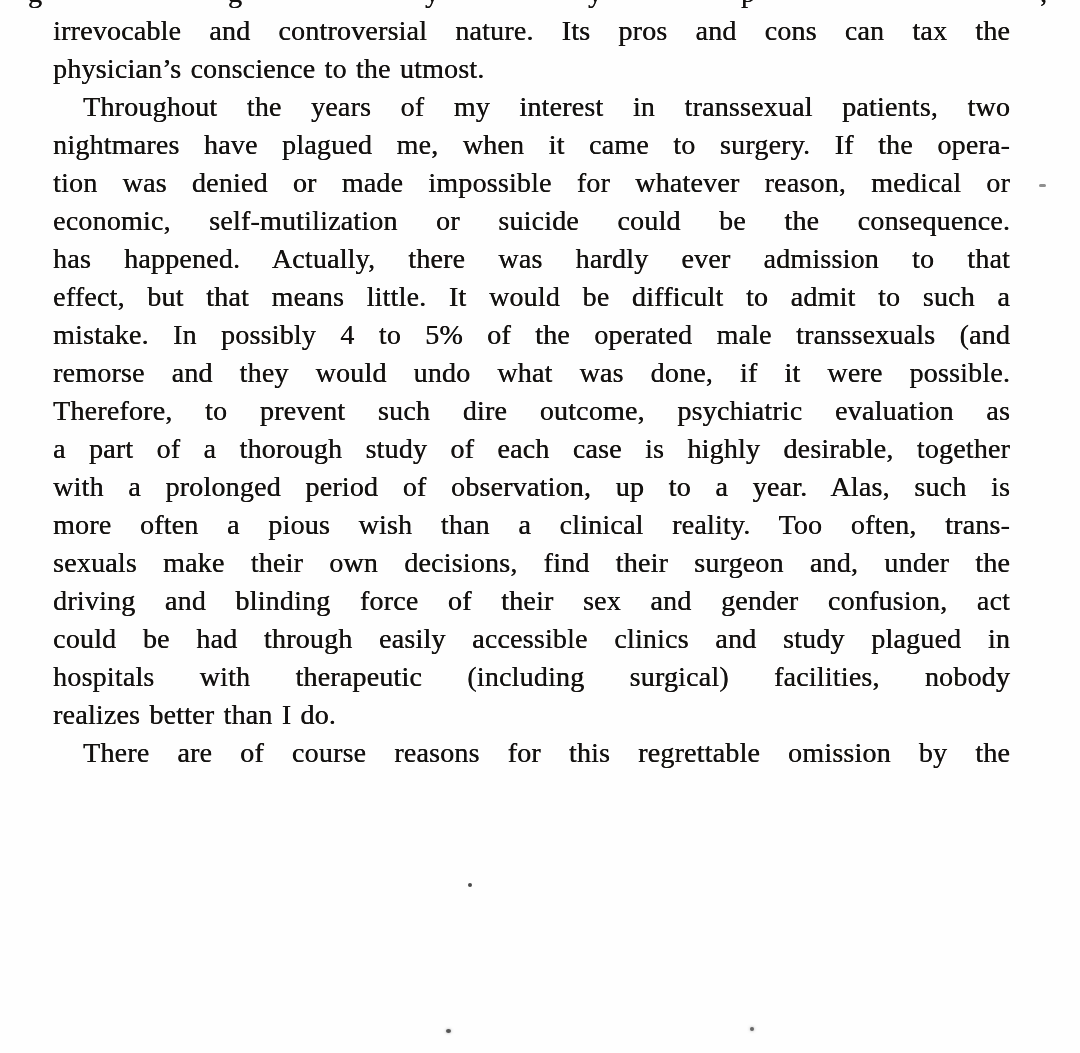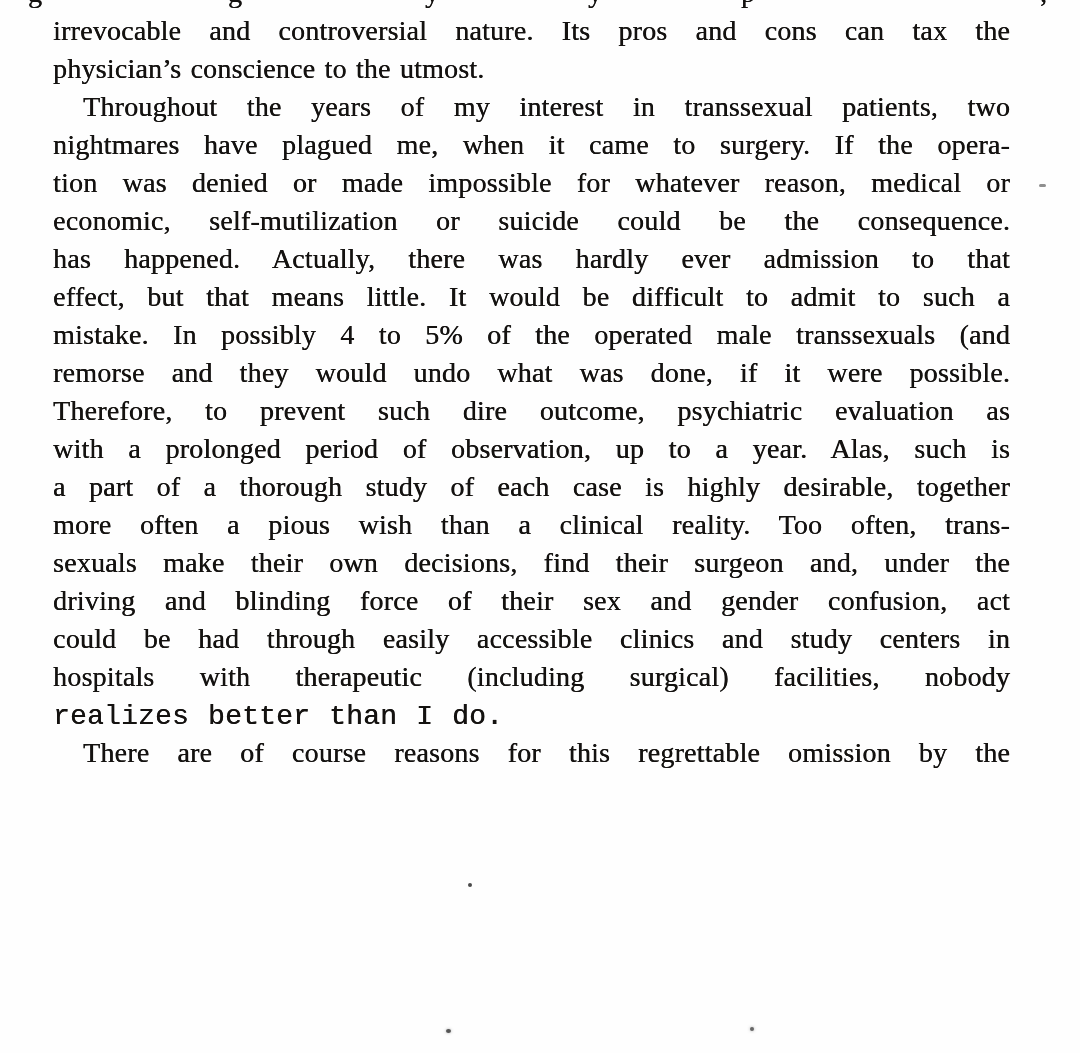--- a/index.html
+++ b/index.html
@@ -118,28 +118,28 @@
     <div>
       <div class="line just hl hl-first indent">Throughout the years of my interest in transsexual patients, two</div>
       <div class="line just hl v1">nightmares have plagued me, when it came to surgery. If the opera-</div>
       <div class="line just hl v2">tion was denied or made impossible for whatever reason, medical or</div>
       <div class="line just hl v3">economic, self-mutilization or suicide could be the consequence.</div>
       <div class="line just hl v1">has happened. Actually, there was hardly ever admission to that</div>
       <div class="line just hl v3">effect, but that means little. It would be difficult to admit to such a</div>
       <div class="line just hl v4">mistake. In possibly 4 to 5% of the operated male transsexuals (and</div>
       <div class="line just hl v2">remorse and they would undo what was done, if it were possible.</div>
       <div class="line just hl v4">Therefore, to prevent such dire outcome, psychiatric evaluation as</div>
+      <div class="line just hl v3">a part of a thorough study of each case is highly desirable, together</div>
       <div class="line just hl v1">with a prolonged period of observation, up to a year. Alas, such is</div>
-      <div class="line just hl v3">a part of a thorough study of each case is highly desirable, together</div>
       <div class="line just hl v2">more often a pious wish than a clinical reality. Too often, trans-</div>
       <div class="line just hl v4">sexuals make their own decisions, find their surgeon and, under the</div>
       <div class="line just hl v3">driving and blinding force of their sex and gender confusion, act</div>
-      <div class="line just hl v1">could be had through easily accessible clinics and study centers in</div>
+      <div class="line just hl v1">could be had through easily accessible clinics and study plagued in</div>
       <div class="line just hl v4">hospitals with therapeutic (including surgical) facilities, nobody</div>
-      <div class="line"><span class="hl hl-last" style="display:inline-block; position:relative;font-family:Liberation Mono, monospace;">realizes better than I do.</span></div>
+      <div class="line"><span class="hl hl-last" style="display:inline-block; position:relative;">realizes better than I do.</span></div>
     </div>
 
     <div class="line just indent">There are of course reasons for this regrettable omission by the</div>
 
   </div>
 
   <div class="speck s1"></div>
   <div class="speck s2"></div>
   <div class="speck s3"></div>
   <div class="speck s4"></div>

